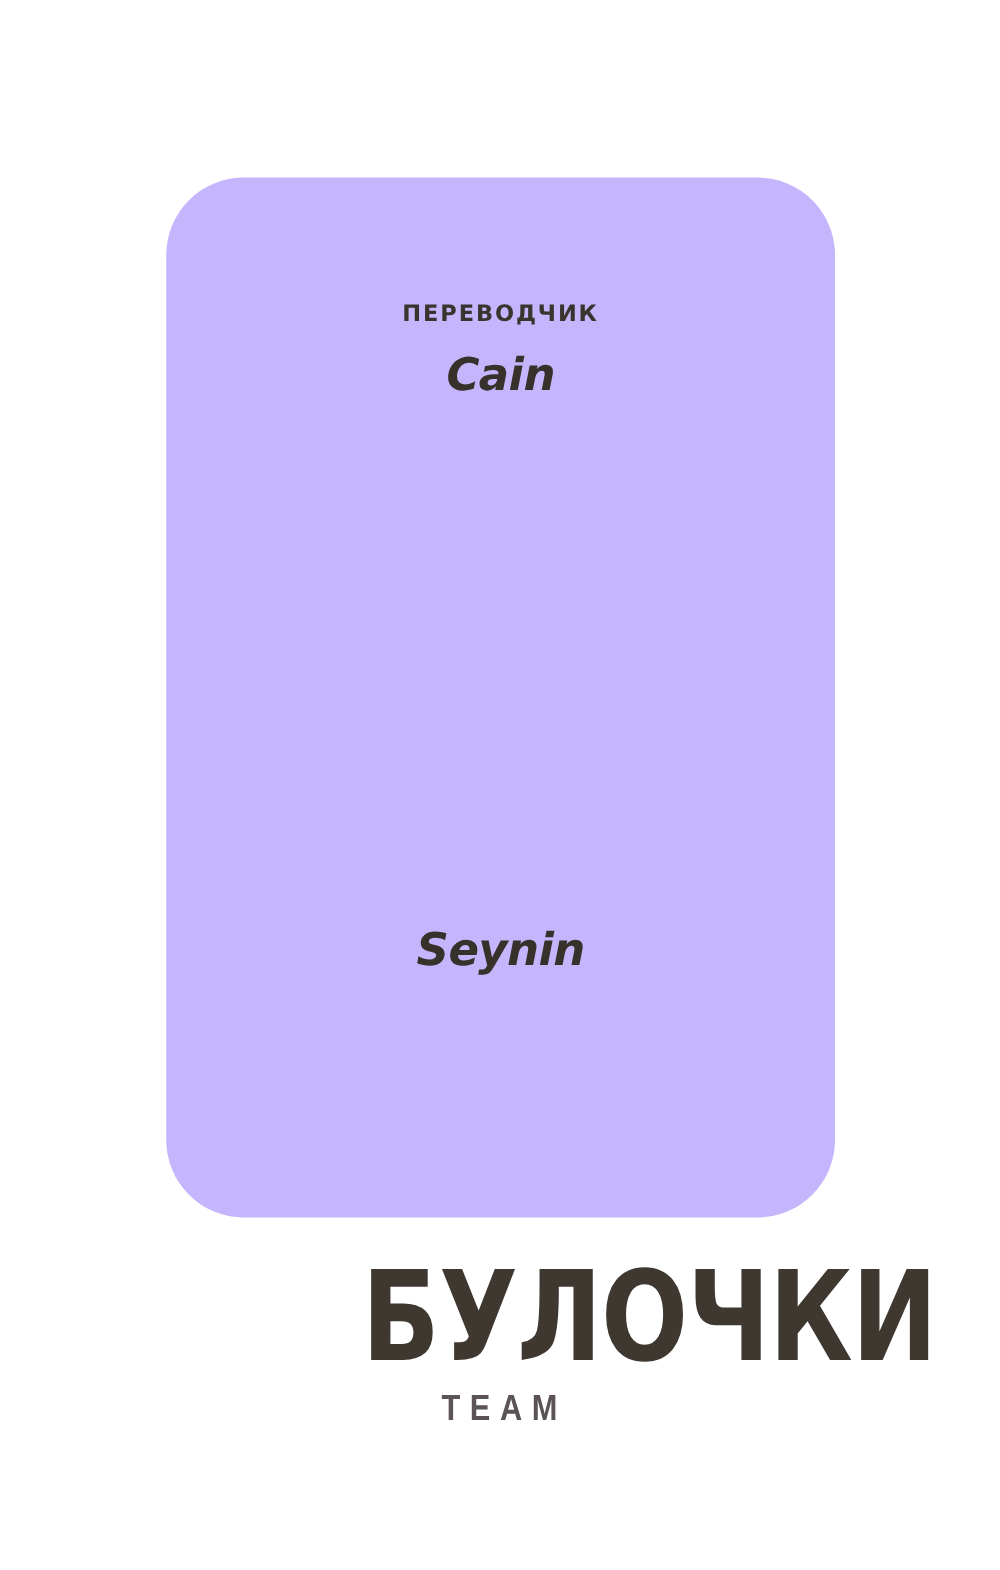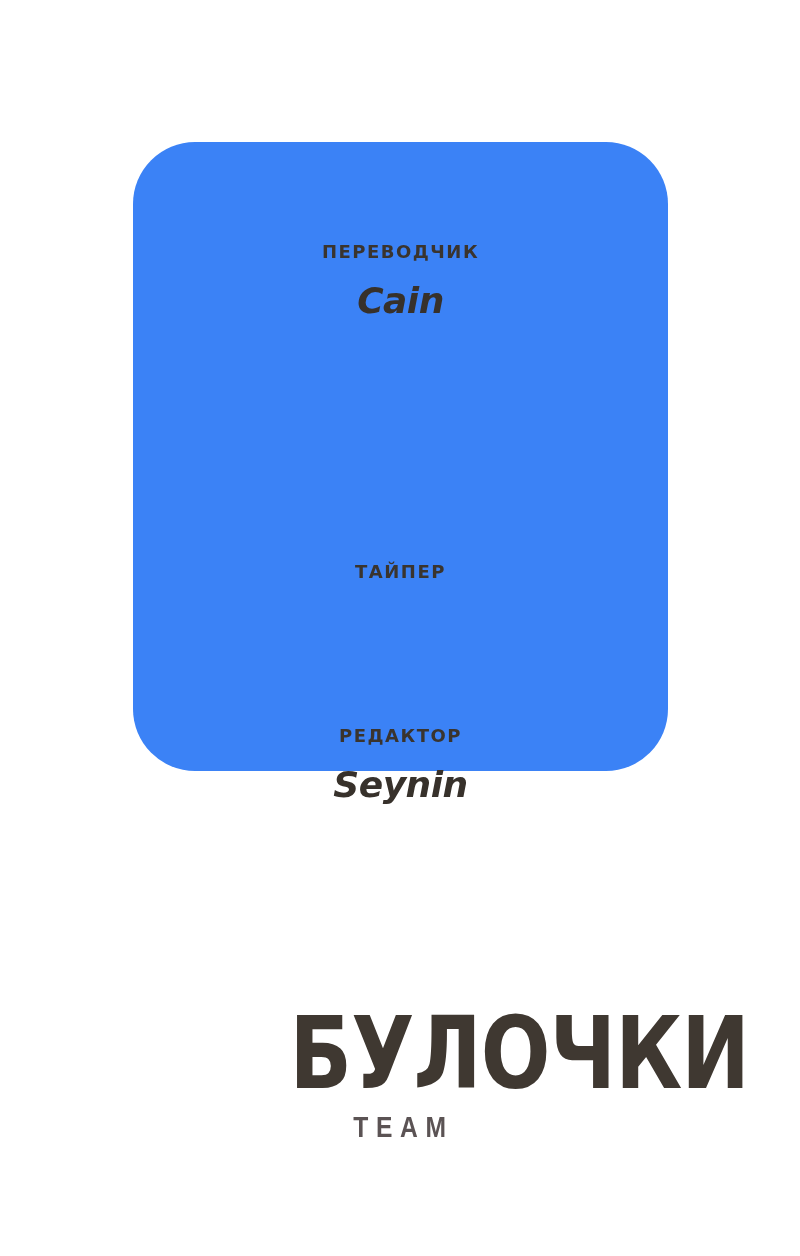--- a/index.html
+++ b/index.html
@@ -14,22 +14,22 @@
     overflow: hidden;
     font-family: "DejaVu Sans", "Liberation Sans", sans-serif;
   }
 
   
   .credits-card {
     position: absolute;
     left: 133px;
     top: 142px;
     width: 535px;
-    height: 629px;
-    background: #3b82f6;
+    height: 832px;
+    background: #c4b5fd;
     border-radius: 62px;
   }
   .credit {
     position: absolute;
     left: 0;
     width: 100%;
     text-align: center;
     color: #3A342E;
   }
   .credit .role {
@@ -100,25 +100,23 @@
 
 <div class="credits-card">
 
   <div class="credit c1">
     <span class="role">ПЕРЕВОДЧИК</span>
     <span class="name">Cain</span>
   </div>
 
 
   <div class="credit c3">
-    <span class="role">ТАЙПЕР</span>
   </div>
 
   <div class="credit c4">
-    <span class="role">РЕДАКТОР</span>
     <span class="name">Seynin</span>
   </div>
 
 </div>
 
 <div class="team-name">
   <span class="squeeze">БУЛОЧКИ</span>
 </div>
 
 <div class="team-word">

